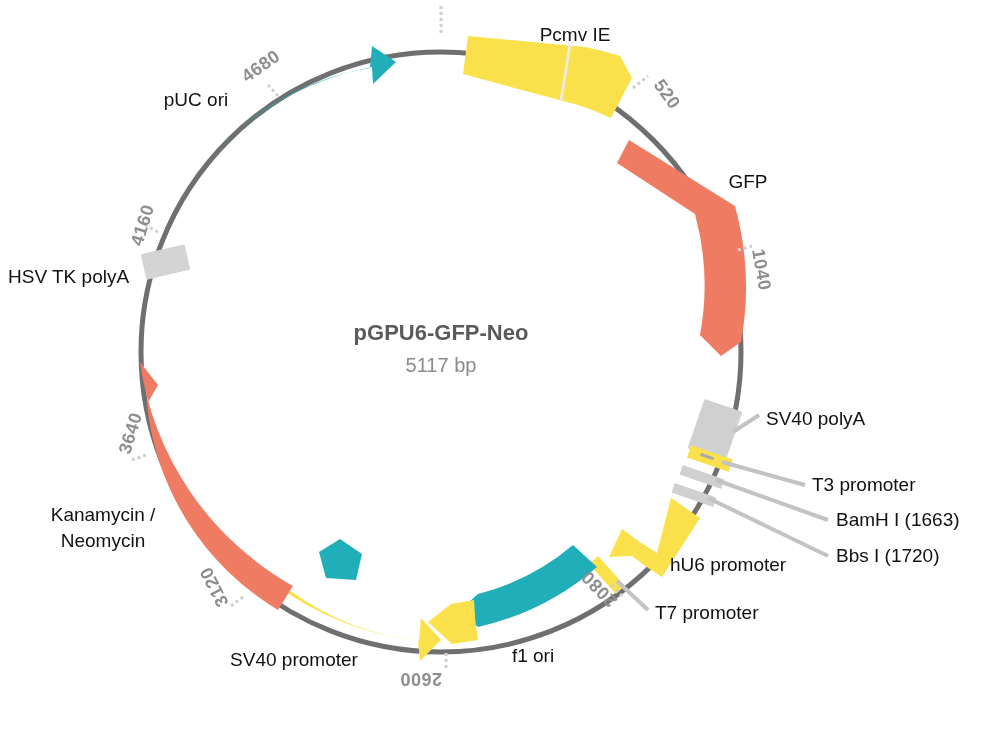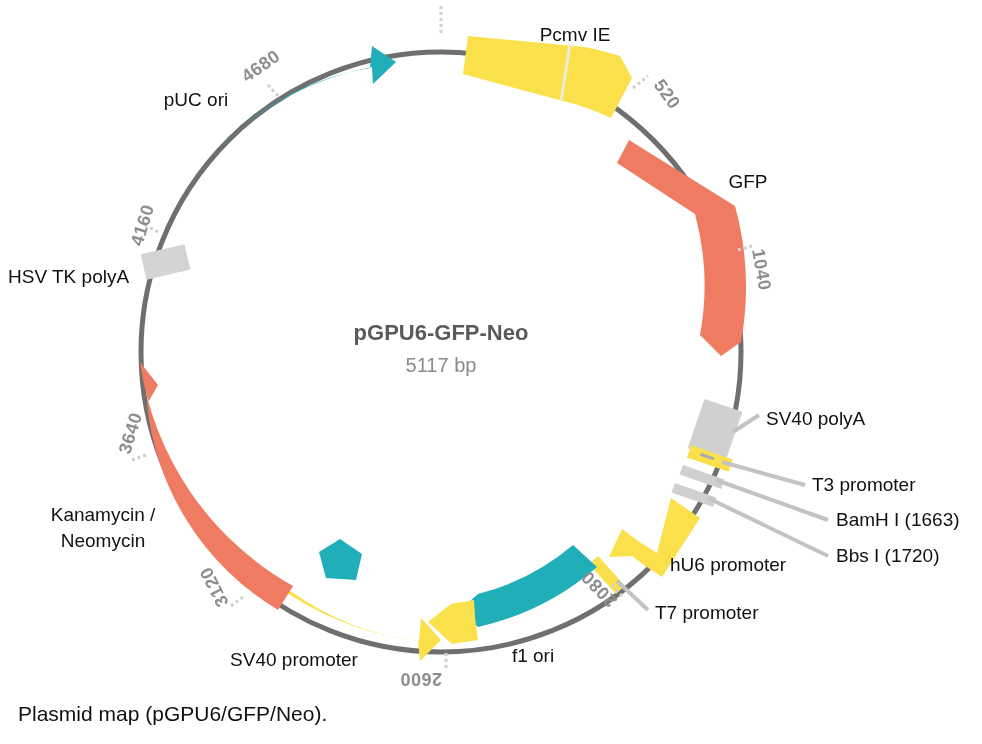--- a/index.html
+++ b/index.html
@@ -222,14 +222,13 @@
     <text class="feat-label" x="103" y="547" text-anchor="middle">Neomycin</text>
 
     <text class="feat-label" x="8" y="283" text-anchor="start">HSV TK polyA</text>
 
     <text class="feat-label" x="196" y="106" text-anchor="middle">pUC ori</text>
 
     <text class="center-title" x="441" y="340" text-anchor="middle">pGPU6-GFP-Neo</text>
     <text class="center-sub" x="441" y="372" text-anchor="middle">5117 bp</text>
   </svg>
 
-  <div class="caption">Plasmid map (pGPU6/GFP/Neo).</div>
 </div>
 
 </body></html>

